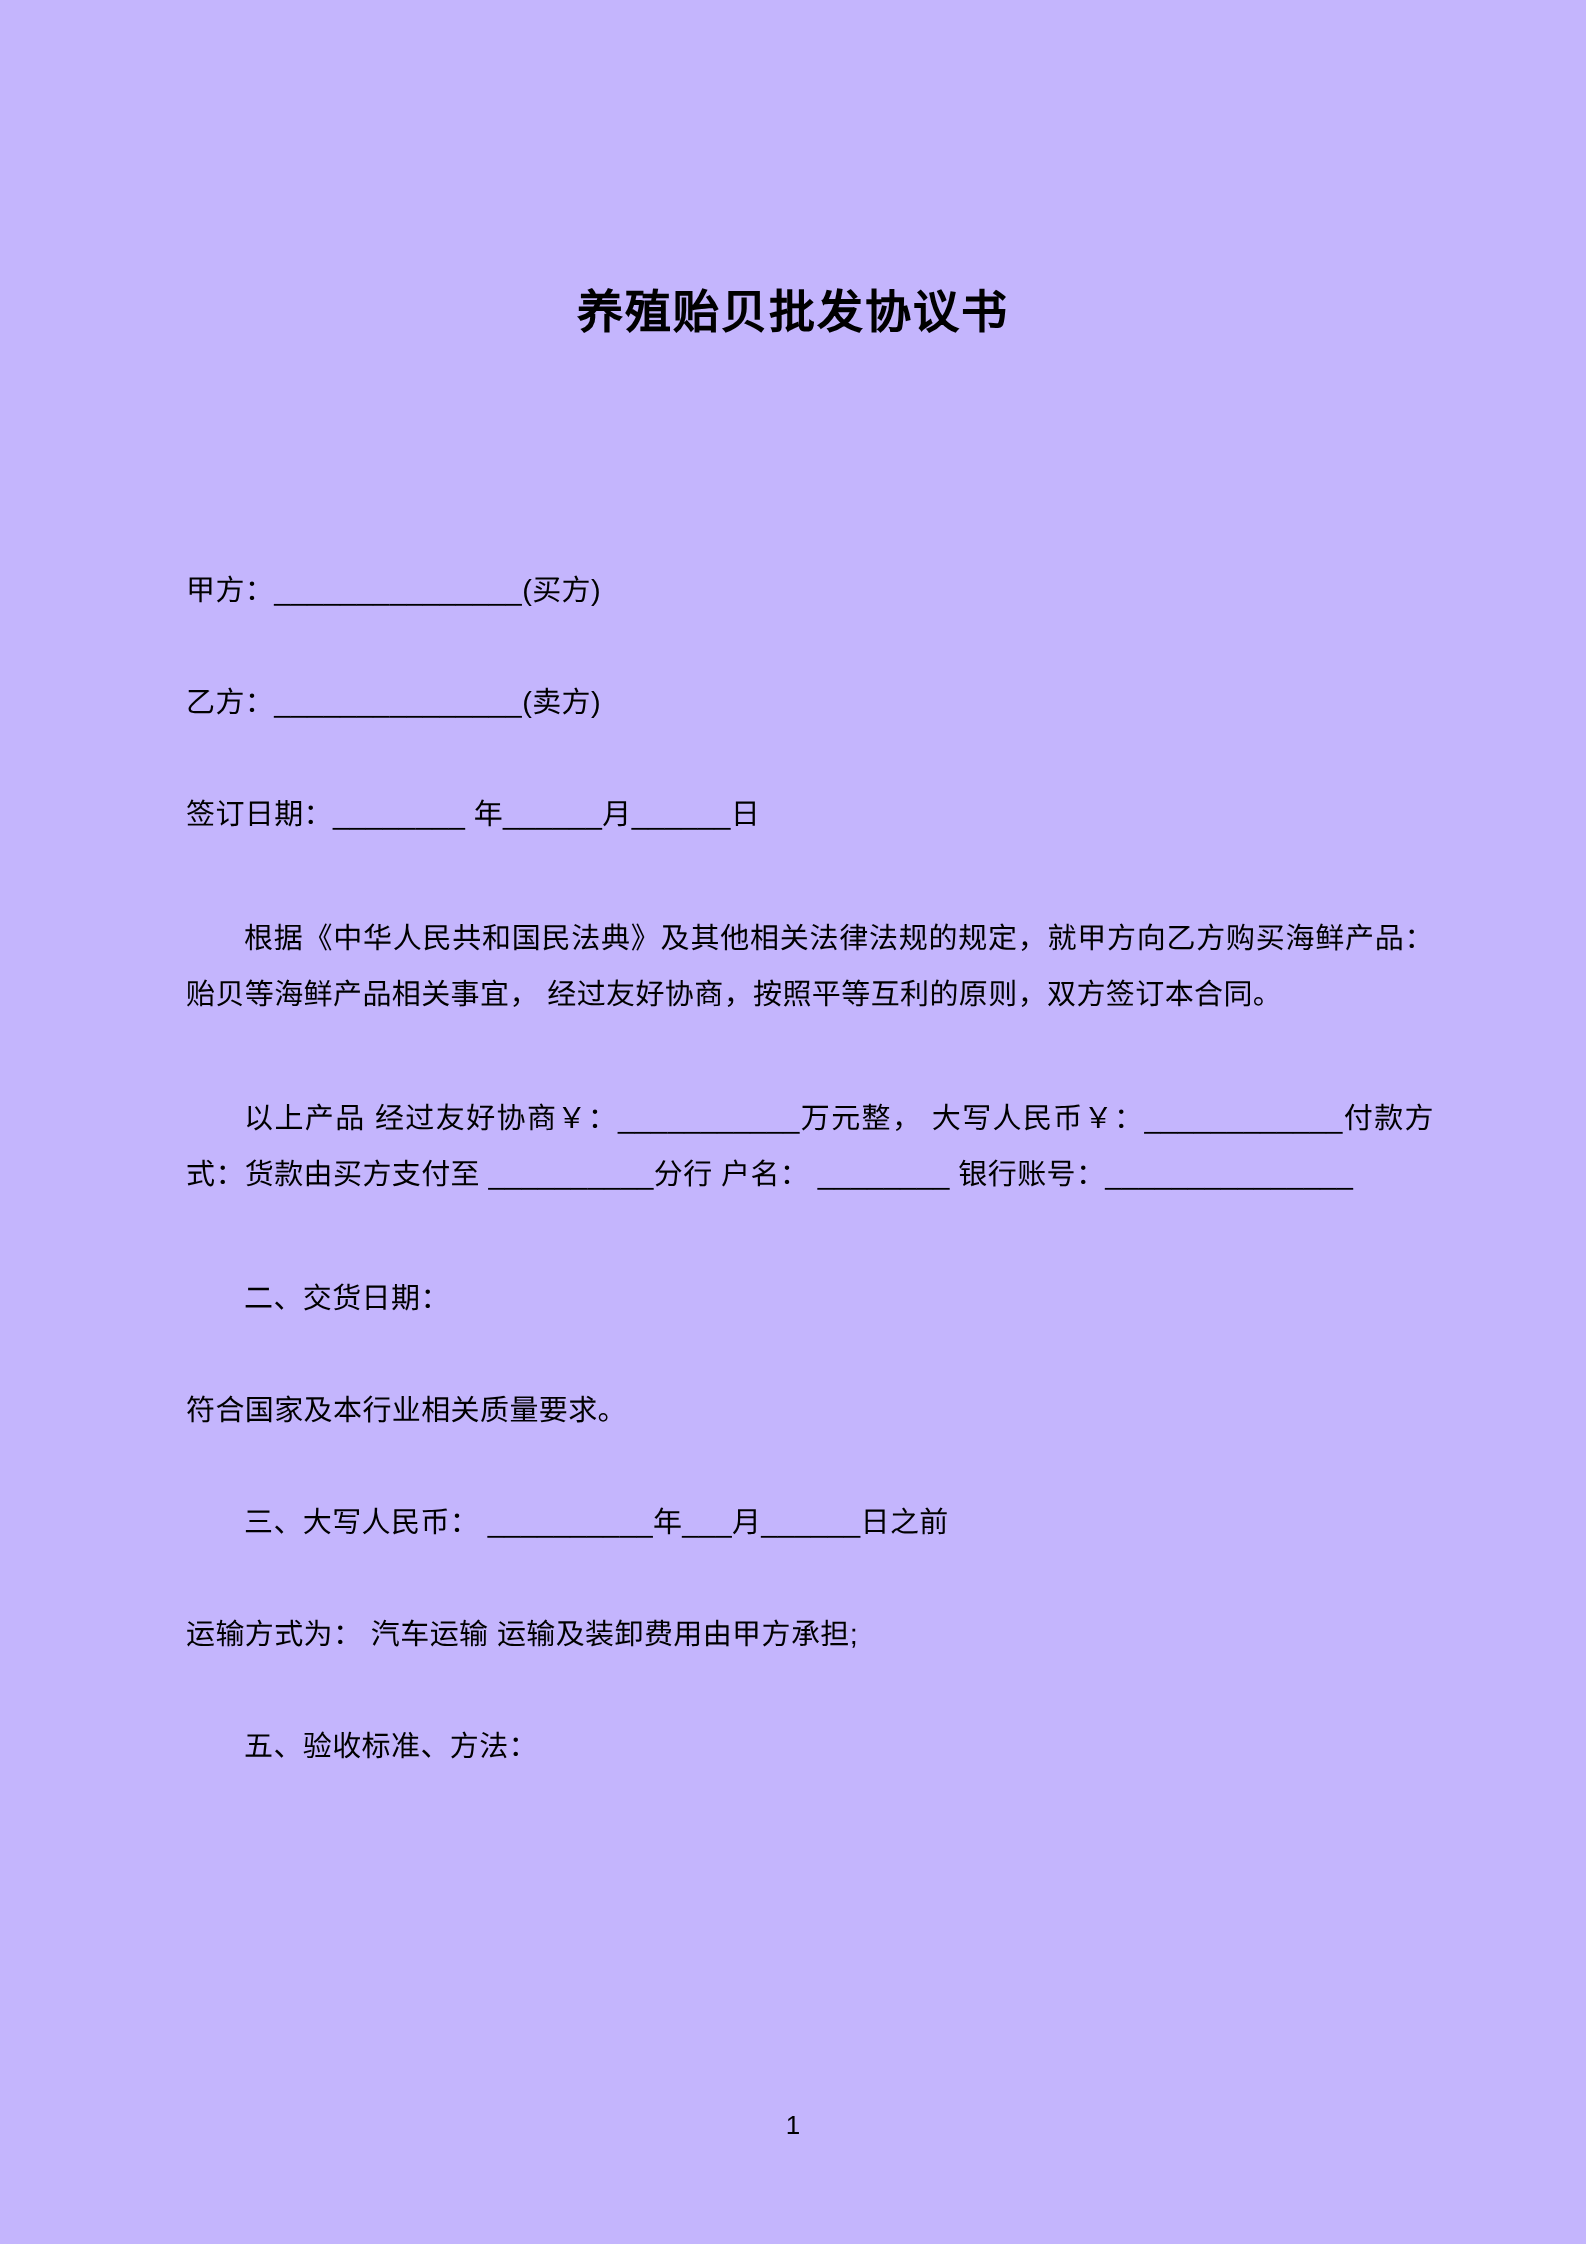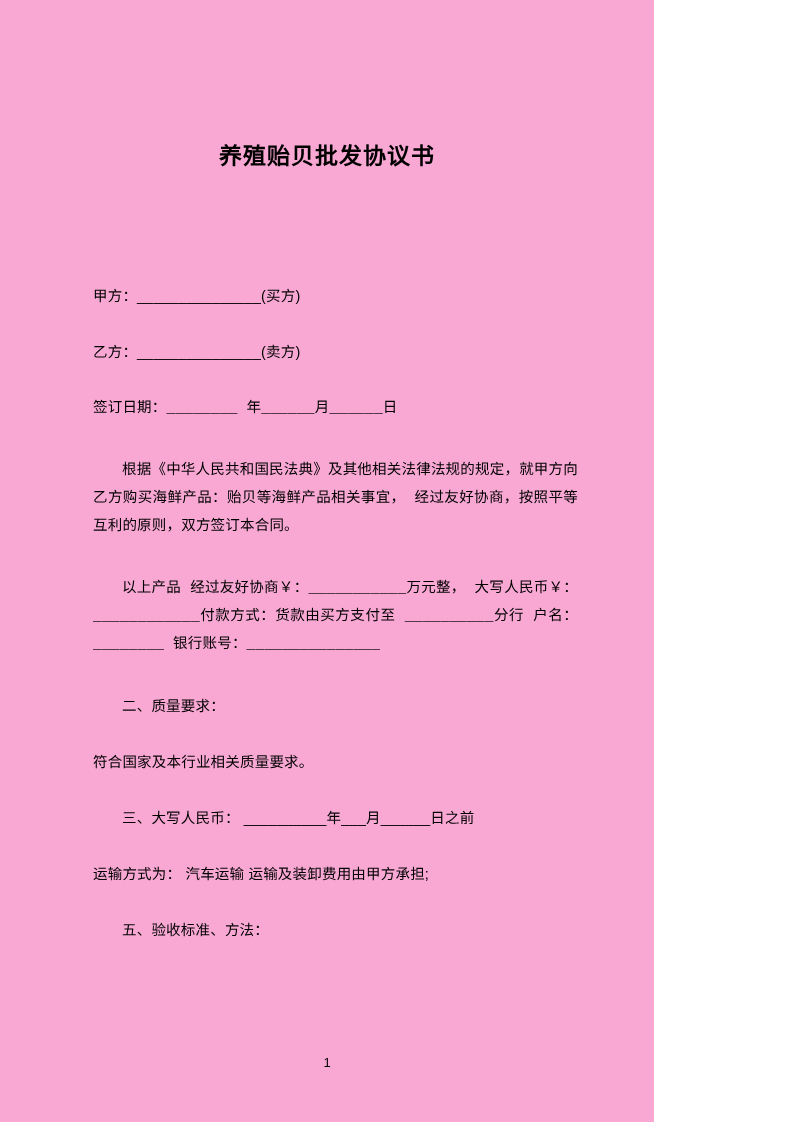--- a/index.html
+++ b/index.html
@@ -9,26 +9,26 @@
   }
   body {
     width: 793px;
     height: 1122px;
     font-family: "Liberation Sans", "DejaVu Sans", sans-serif;
     color: #000000;
     position: relative;
     overflow: hidden;
   }
   .page {
-    width: 654px;
+    width: 793px;
     height: 1122px;
     box-sizing: border-box;
     padding: 12px;
     position: relative;
-    background: #f9a8d4;
+    background: #c4b5fd;
   }
   .doc-title {
     text-align: center;
     font-size: 23px;
     font-weight: bold;
     letter-spacing: 1px;
     margin: 0;
     position: absolute;
     top: 140px;
     left: 0;
@@ -46,21 +46,20 @@
     line-height: 28px;
     margin: 0 0 28px 0;
     text-align: justify;
     letter-spacing: 0.2px;
   }
   .para.indent {
     text-indent: 29px;
   }
   .gap-lg {
     margin-bottom: 34px;
-    font-family: Liberation Mono, monospace;
   }
   .italic-head {
     font-style: italic;
     font-weight: normal;
   }
   .page-number {
     position: absolute;
     bottom: 52px;
     left: 0;
     right: 0;
@@ -81,21 +80,21 @@
 
     <p class="para">乙方：_______________(卖方)</p>
 
     <p class="para gap-lg">签订日期：________ 年______月______日</p>
 
     <p class="para indent gap-lg">根据《中华人民共和国民法典》及其他相关法律法规的规定，就甲方向乙方购买海鲜产品：贻贝等海鲜产品相关事宜，  经过友好协商，按照平等互利的原则，双方签订本合同。</p>
 
 
     <p class="para indent gap-lg">以上产品 经过友好协商￥：___________万元整，  大写人民币￥：____________付款方式：货款由买方支付至 __________分行  户名：  ________ 银行账号：_______________</p>
 
-    <p class="para indent">二、质量要求：</p>
+    <p class="para indent">二、交货日期：</p>
 
     <p class="para">符合国家及本行业相关质量要求。</p>
 
     <p class="para indent">三、大写人民币：  __________年___月______日之前</p>
 
 
     <p class="para">运输方式为：  汽车运输 运输及装卸费用由甲方承担;</p>
 
     <p class="para indent">五、验收标准、方法：</p>
 

